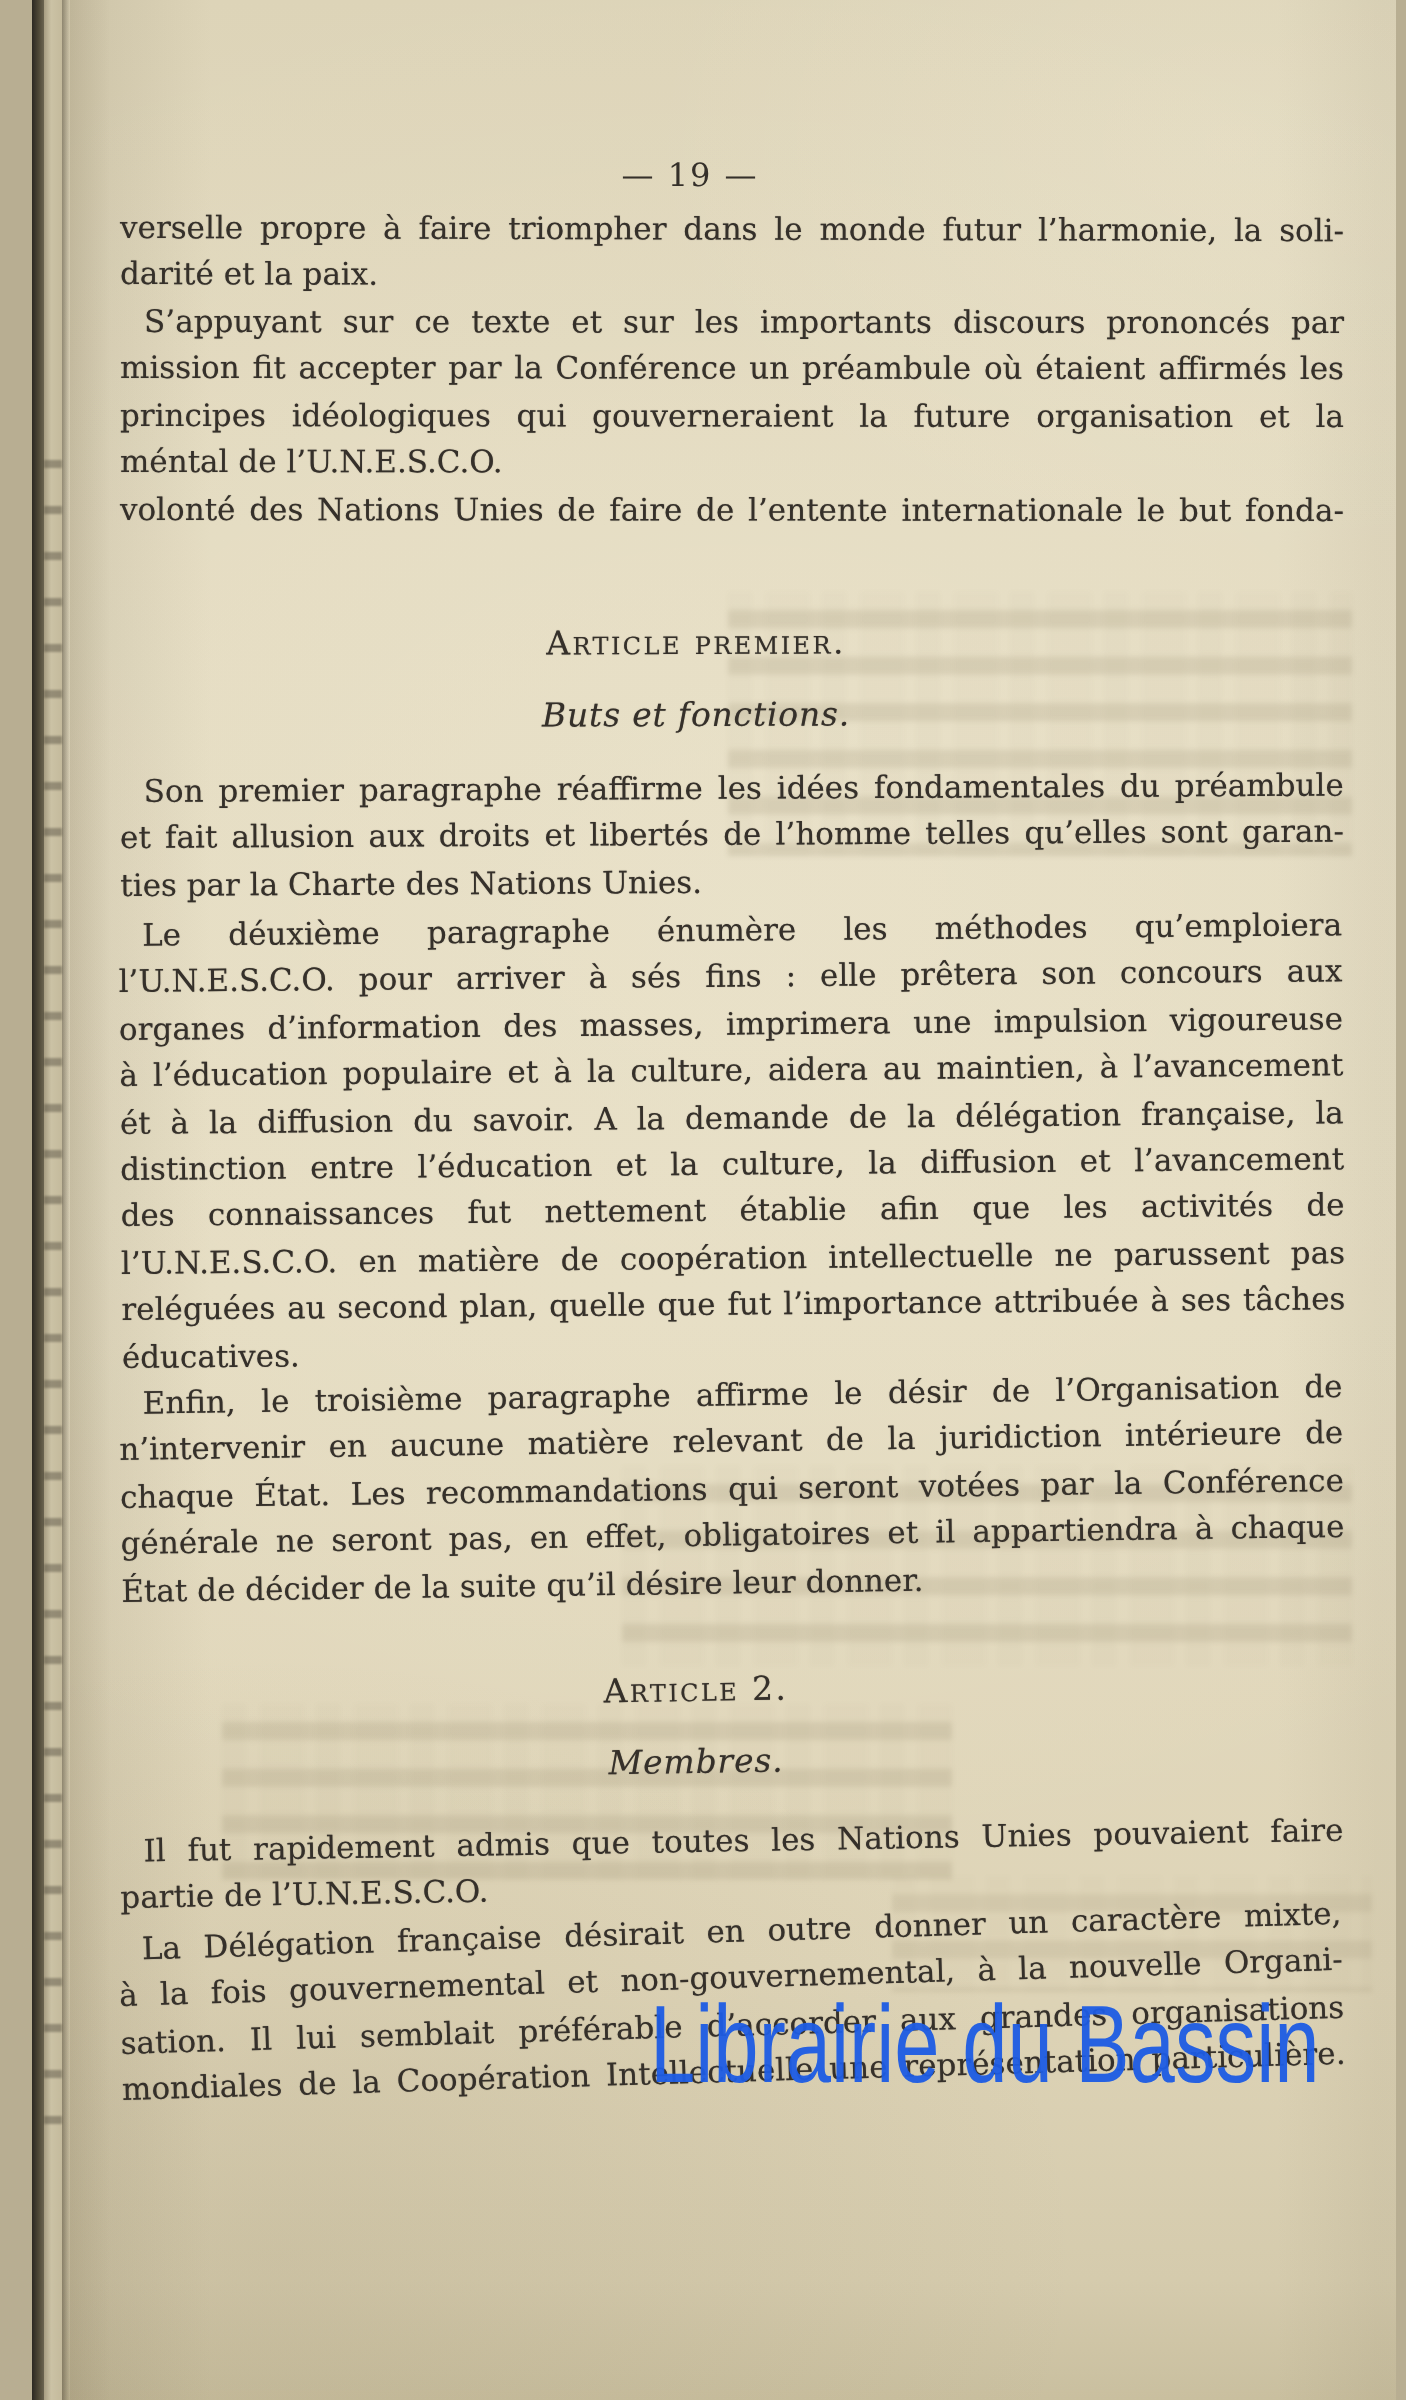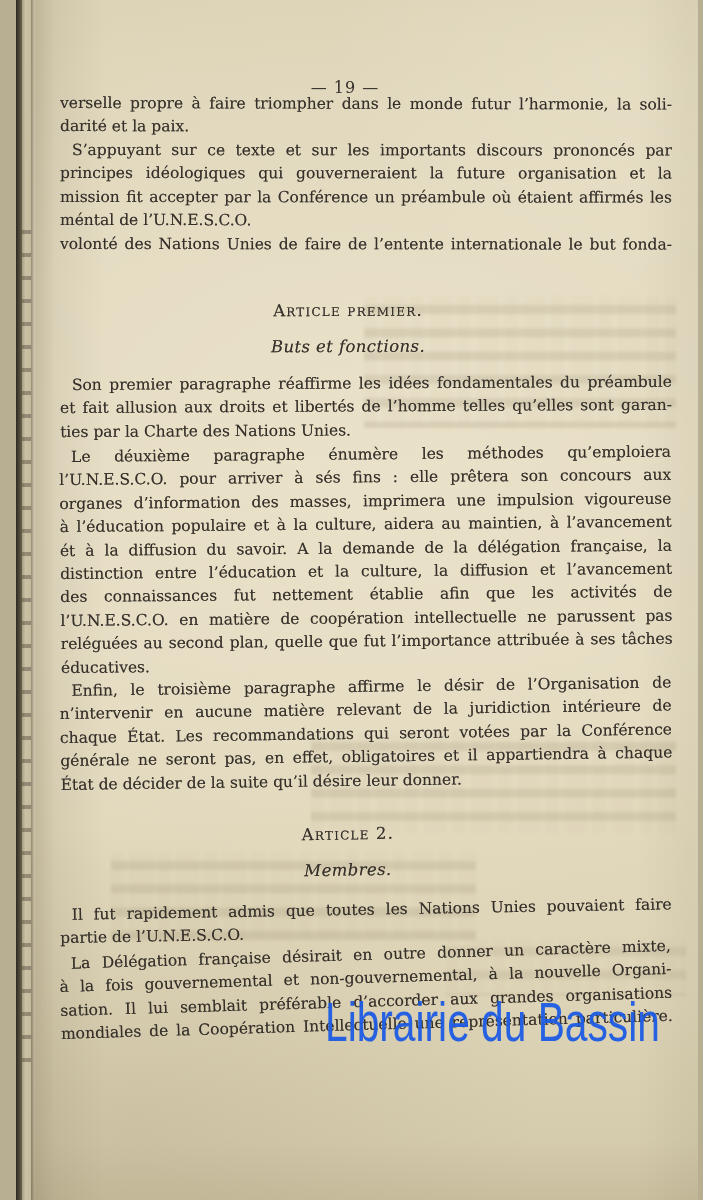--- a/index.html
+++ b/index.html
@@ -33,21 +33,21 @@
     background:
       repeating-linear-gradient(180deg, transparent 0 8px, rgba(128,116,86,.30) 10px 17px, transparent 19px 23.3px),
       repeating-linear-gradient(90deg, rgba(128,116,86,.06) 0 12px, transparent 12px 19px, rgba(128,116,86,.05) 19px 41px, transparent 41px 47px);}
   .b1{left:348px;top:296px;width:312px;height:132px;}
   .b2{left:295px;top:733px;width:365px;height:100px;}
   .b3{left:95px;top:852px;width:365px;height:88px;}
   .b4{left:430px;top:938px;width:240px;height:58px;opacity:.4;}
   
   .pageno{position:absolute;left:44px;top:78px;width:612px;text-align:center;
     padding-right:42px;box-sizing:border-box;font-size:16px;letter-spacing:1px;}
-  .textblock{position:absolute;left:44px;top:92px;width:612px;font-size:15.5px;
+  .textblock{position:absolute;left:44px;top:103px;width:612px;font-size:15.5px;
     text-shadow:0 0 .5px rgba(53,48,42,.55);}
   .para{transform-origin:0 50%;}
   .line{height:23.4px;line-height:23.4px;text-align:justify;text-align-last:justify;
     white-space:normal;overflow:visible;}
   .line.pend{text-align-last:left;}
   .line.ind{padding-left:12px;box-sizing:border-box;}
   .sc{font-variant:small-caps;}
   .heading{height:23.4px;line-height:23.4px;text-align:center;padding-right:36px;
     box-sizing:border-box;font-variant:small-caps;letter-spacing:1.2px;font-size:16.5px;
     transform-origin:0 50%;}
@@ -87,22 +87,22 @@
 
   <div class="textblock">
 
     <div class="para r-p1">
       <div class="line">verselle propre à faire triompher dans le monde futur l’harmonie, la soli-</div>
       <div class="line pend">darité et la paix.</div>
     </div>
 
     <div class="para r-p2">
       <div class="line ind">S’appuyant sur ce texte et sur les importants discours prononcés par</div>
+      <div class="line">mission fit accepter par la Conférence un préambule où étaient affirmés les</div>
       <div class="line">principes idéologiques qui gouverneraient la future organisation et la</div>
-      <div class="line">mission fit accepter par la Conférence un préambule où étaient affirmés les</div>
       <div class="line pend">méntal de l’U.N.E.S.C.O.</div>
       <div class="line">volonté des Nations Unies de faire de l’entente internationale le but fonda-</div>
     </div>
 
     <div class="heading mt-h1 r-h12">Article premier.</div>
     <div class="subheading mt-h2 r-h12">Buts et fonctions.</div>
 
     <div class="para mt-p3 r-p3">
       <div class="line ind">Son premier paragraphe réaffirme les idées fondamentales du préambule</div>
       <div class="line">et fait allusion aux droits et libertés de l’homme telles qu’elles sont garan-</div>

